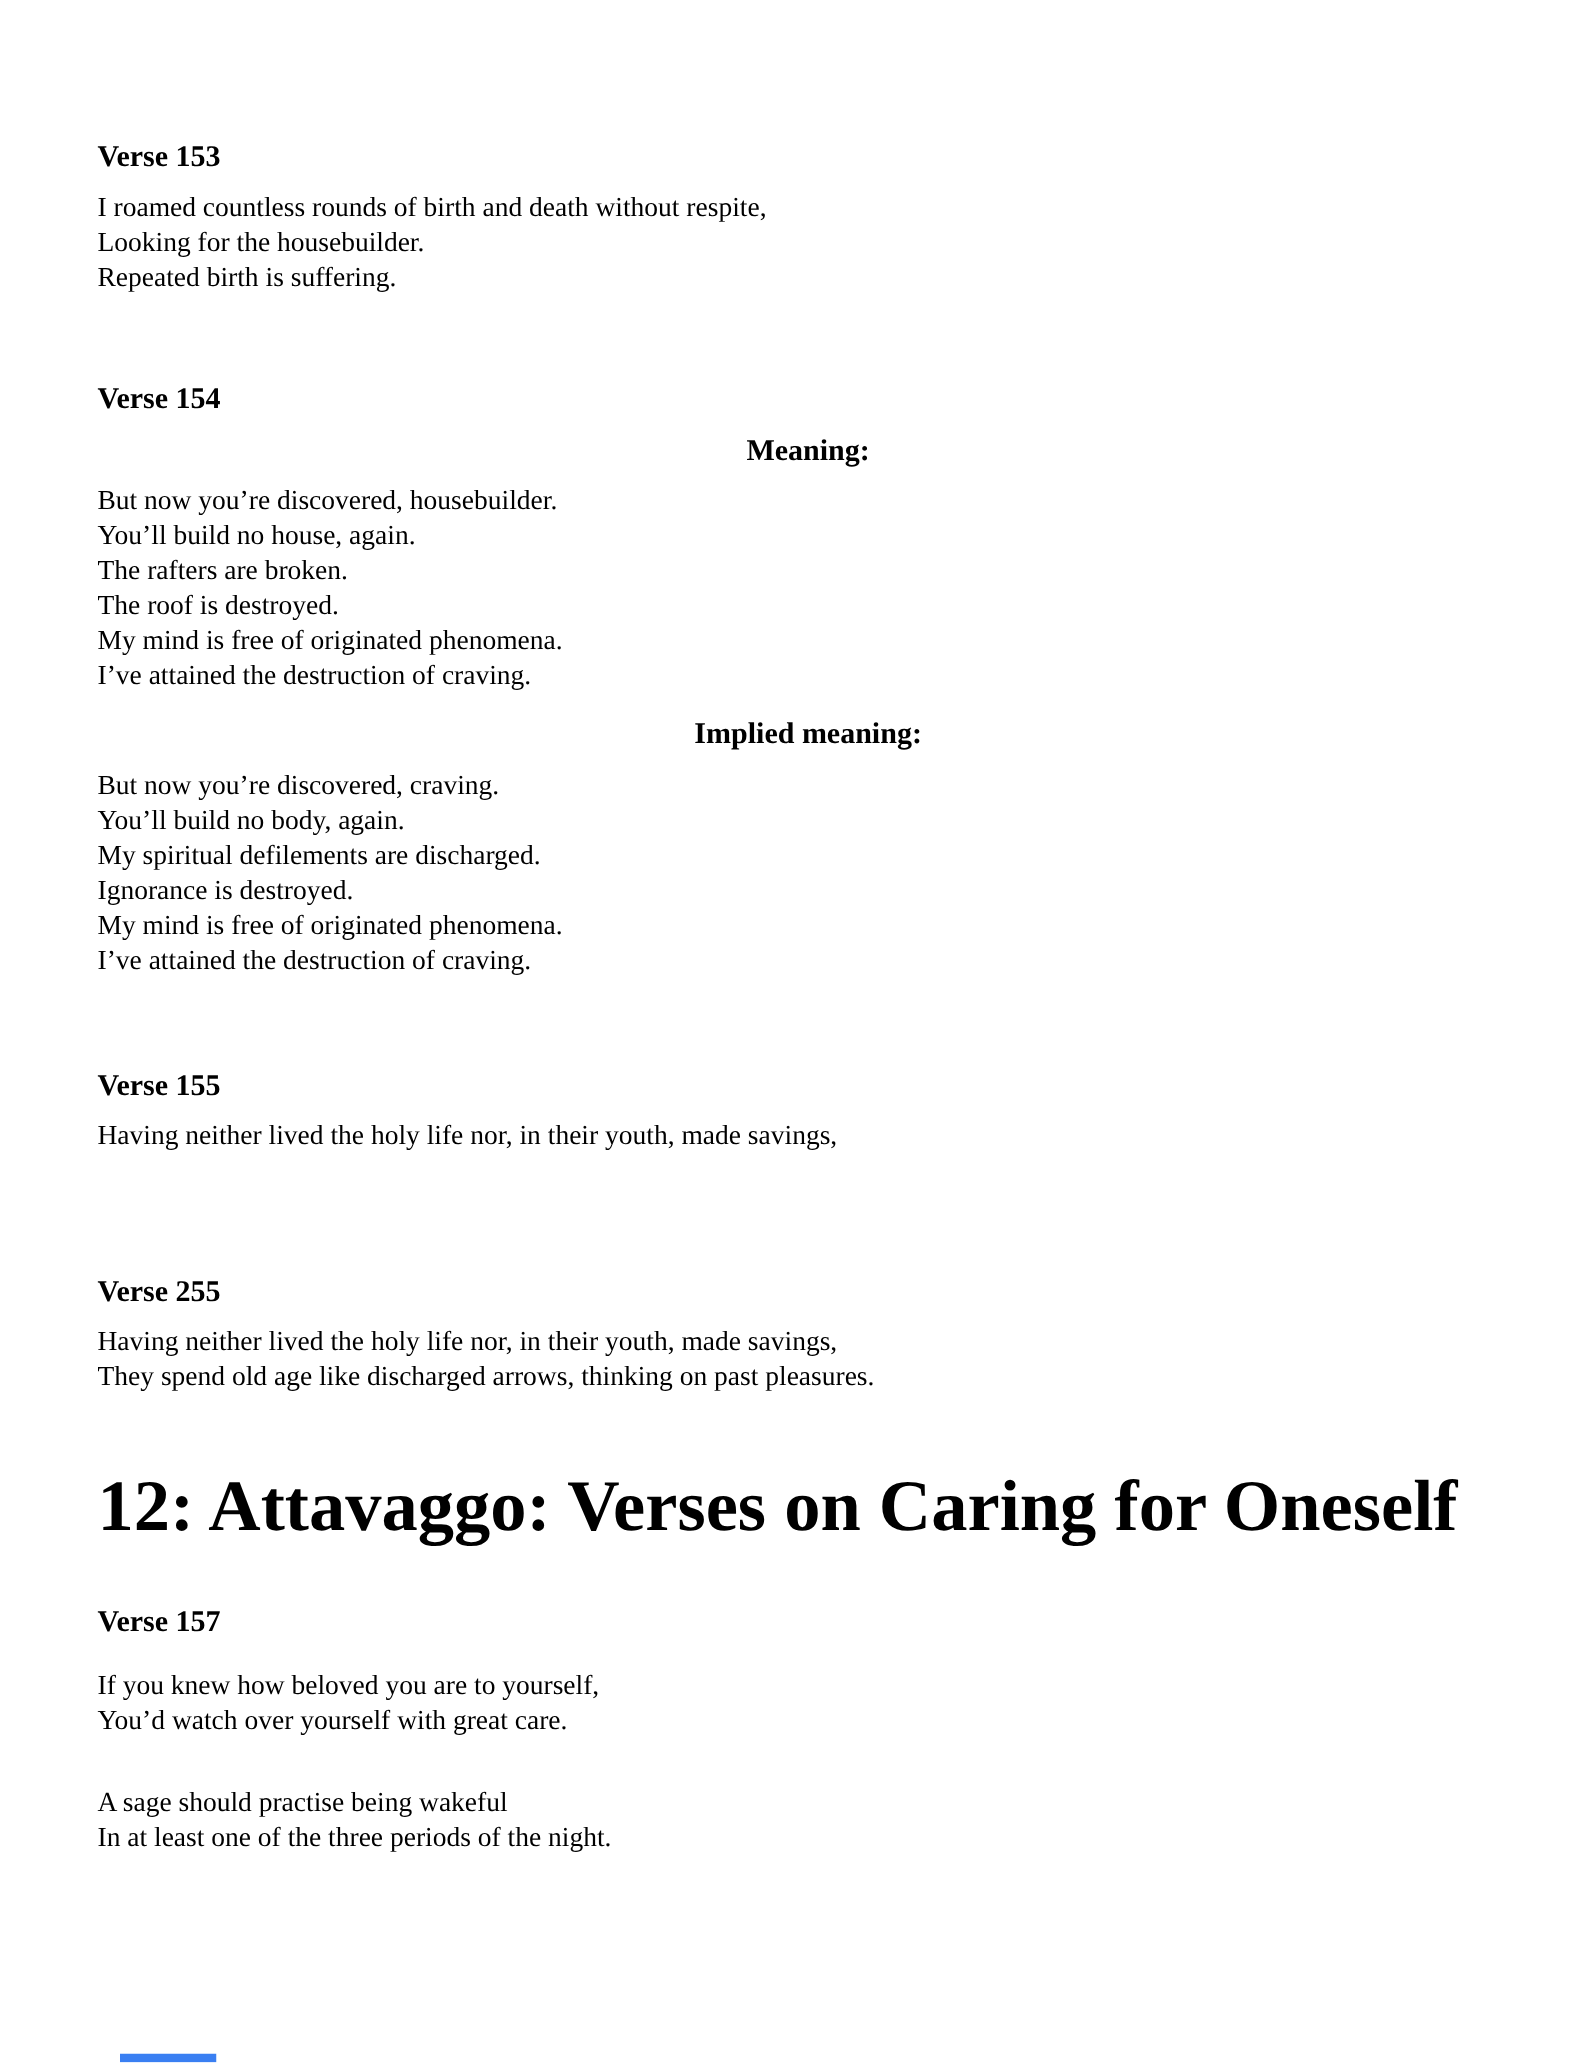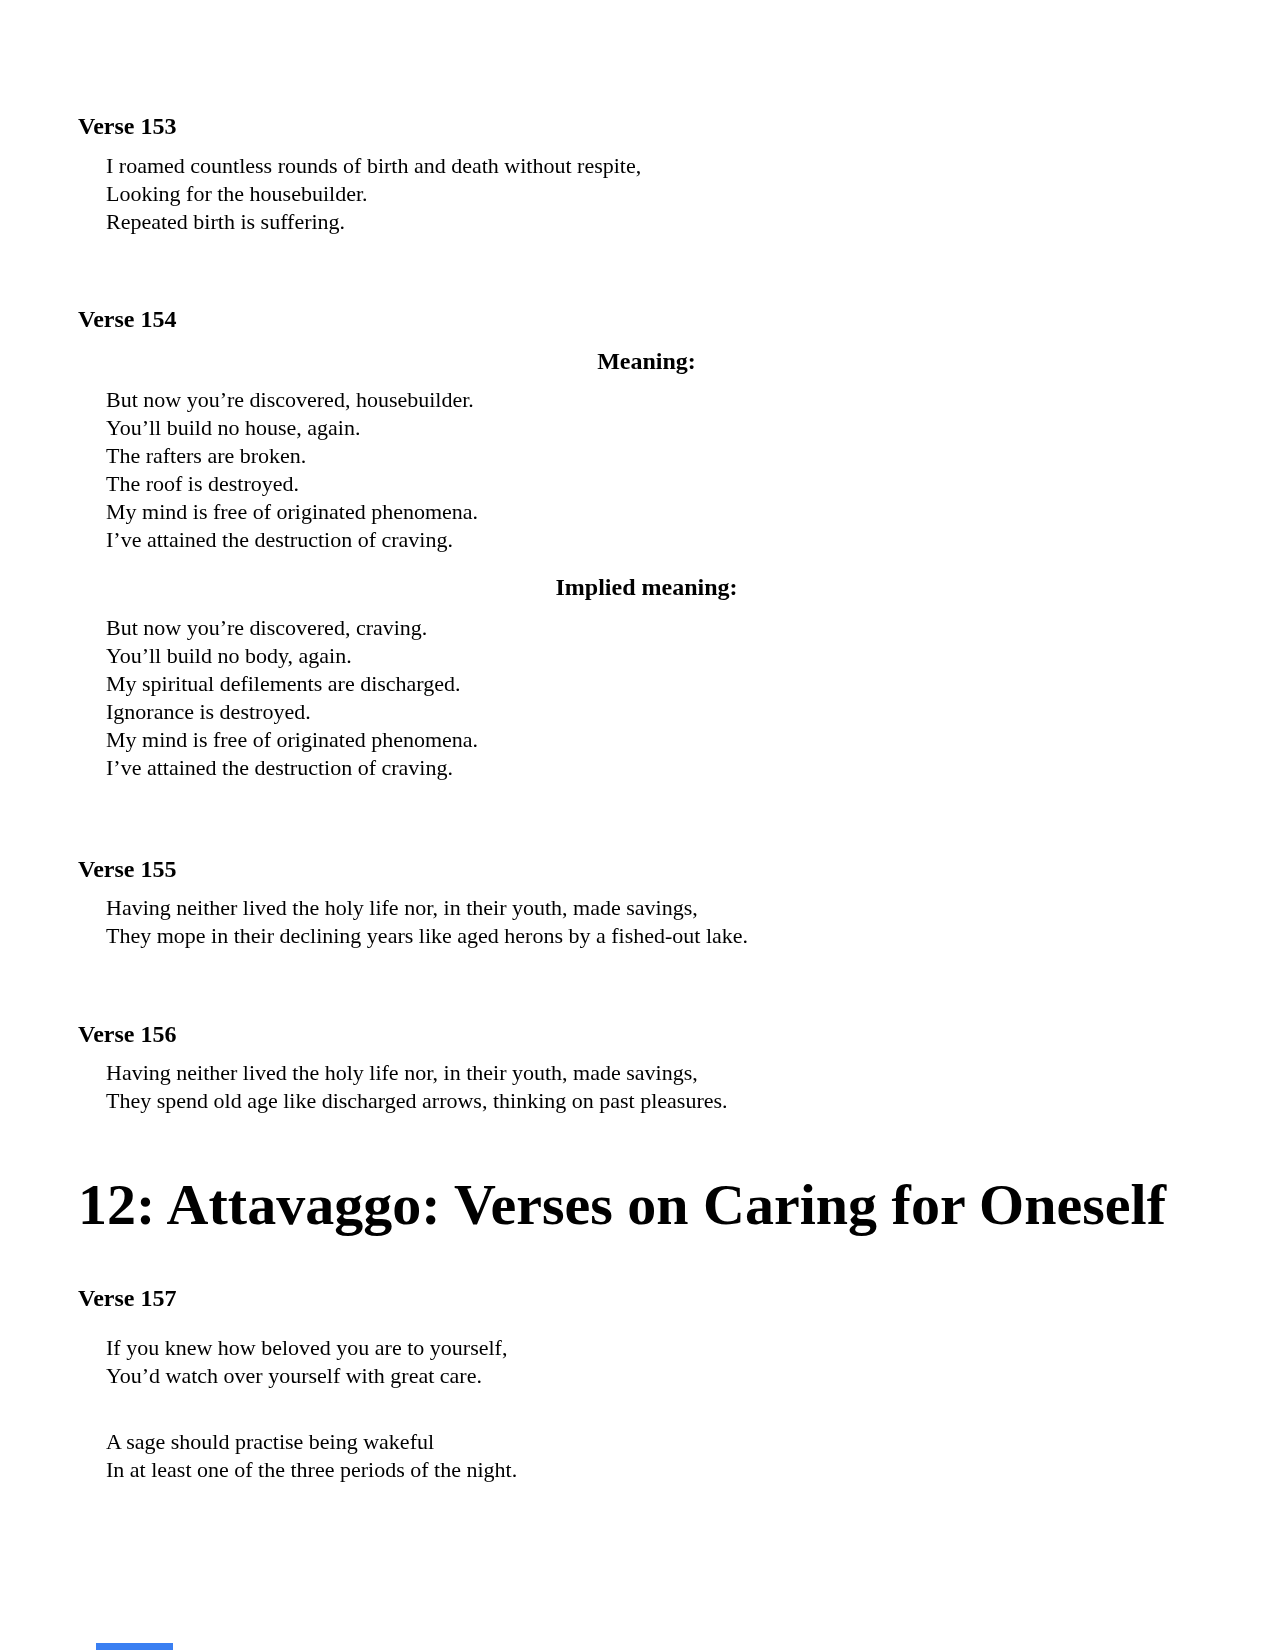--- a/index.html
+++ b/index.html
@@ -31,21 +31,20 @@
     font-size: 24px;
     line-height: 28px;
     font-weight: bold;
     margin: 0;
     text-align: center;
   }
   .line {
     font-size: 22px;
     line-height: 28px;
     white-space: nowrap;
-    margin-left: 28px;
   }
   .chapter-title {
     font-size: 58px;
     line-height: 66px;
     font-weight: bold;
     margin: 0;
     white-space: nowrap;
   }
   .bottom-bar {
     position: absolute;
@@ -83,24 +82,23 @@
     <div class="line">You’ll build no body, again.</div>
     <div class="line">My spiritual defilements are discharged.</div>
     <div class="line">Ignorance is destroyed.</div>
     <div class="line">My mind is free of originated phenomena.</div>
     <div class="line">I’ve attained the destruction of craving.</div>
   </div>
 
   <h2 class="block verse-heading" style="top:855px">Verse 155</h2>
   <div class="block" style="top:894px">
     <div class="line">Having neither lived the holy life nor, in their youth, made savings,</div>
-    <div class="line">They mope in their declining years like aged herons by a fished-out lake.</div>
   </div>
 
-  <h2 class="block verse-heading" style="top:1020px">Verse 156</h2>
+  <h2 class="block verse-heading" style="top:1020px">Verse 255</h2>
   <div class="block" style="top:1059px">
     <div class="line">Having neither lived the holy life nor, in their youth, made savings,</div>
     <div class="line">They spend old age like discharged arrows, thinking on past pleasures.</div>
   </div>
 
   <h1 class="block chapter-title" style="top:1172px">12: Attavaggo: Verses on Caring for Oneself</h1>
 
   <h2 class="block verse-heading" style="top:1284px">Verse 157</h2>
   <div class="block" style="top:1334px">
     <div class="line">If you knew how beloved you are to yourself,</div>

